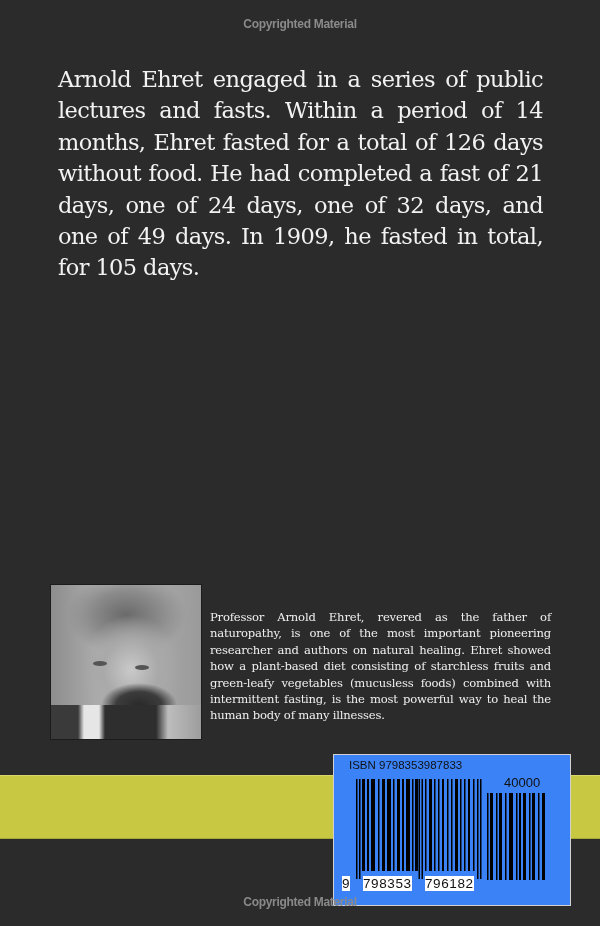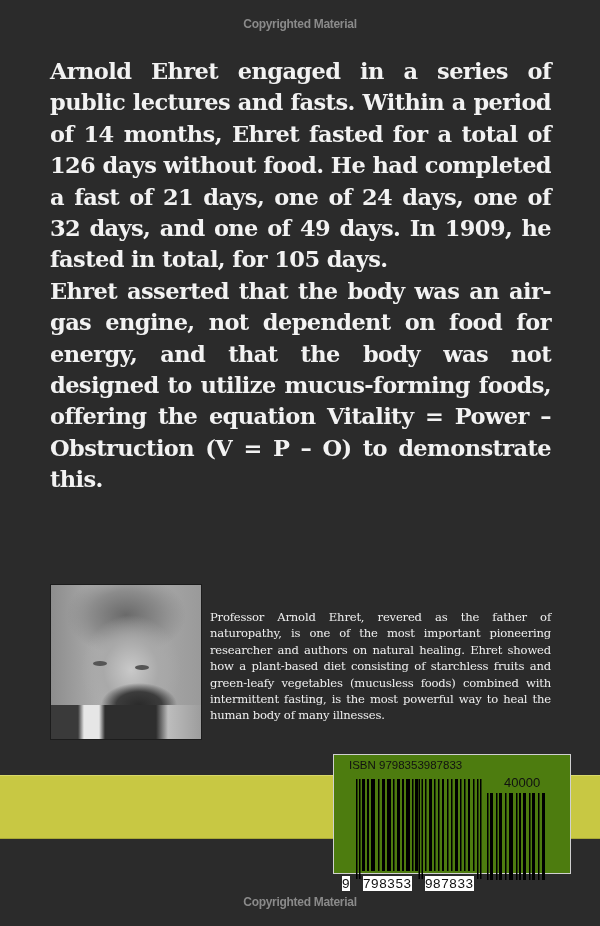--- a/index.html
+++ b/index.html
@@ -14,21 +14,21 @@
     font-family:"Liberation Sans", sans-serif; font-weight:bold;
     font-size:12px; color:#8a8a8a; letter-spacing:-0.3px;
   }
   #copy-top { top:17px; }
   #copy-bottom { top:895px; }
   .main-text {
     position:absolute; left:50px; top:56px; width:501px;
     font-size:22.5px; line-height:31.4px; text-align:justify;
     font-family:"DejaVu Serif", serif; letter-spacing:-0.6px;
   }
-  .main-text p { margin:0;font-weight:bold; }
+  .main-text p { margin:8px; }
   .portrait {
     position:absolute; left:50px; top:584px; width:150px; height:154px;
     background:
       radial-gradient(ellipse 38px 22px at 88px 120px, #2a2a2a 0%, #3c3c3c 60%, rgba(0,0,0,0) 100%),
       radial-gradient(ellipse 50px 55px at 80px 85px, #c9c9c9 0%, #a9a9a9 55%, rgba(0,0,0,0) 100%),
       radial-gradient(ellipse 60px 40px at 75px 30px, #6a6a6a 0%, #8c8c8c 60%, rgba(0,0,0,0) 100%),
       linear-gradient(90deg, #8d8d8d 0%, #b4b4b4 40%, #9a9a9a 100%);
     border:1px solid #1c1c1c;
     overflow:hidden;
   }
@@ -42,22 +42,22 @@
     font-size:11.6px; line-height:16.4px; text-align:justify;
     color:#f0f0f0; letter-spacing:-0.2px;
     font-family:"DejaVu Serif", serif;
   }
   .band {
     position:absolute; left:0; top:775px; width:600px; height:62px;
     background:#c8c843;
     border-top:1px solid #d8d86a; border-bottom:1px solid #a9a936;
   }
   .barcode-box {
-    position:absolute; left:333px; top:754px; width:238px; height:120px;
-    background:#4d7c0f; box-sizing:border-box; border:1px solid #d0d0d0;
+    position:absolute; left:333px; top:754px; width:238px; height:152px;
+    background:#3b82f6; box-sizing:border-box; border:1px solid #d0d0d0;
   }
   .isbn-label {
     position:absolute; left:15px; top:4px;
     font-family:"Liberation Sans", sans-serif; font-size:11.5px; color:#111;
   }
   .bars-main { position:absolute; left:22px; top:24px; width:128px; height:100px; }
   .bars-addon { position:absolute; left:153px; top:38px; width:60px; height:87px; }
   .addon-num {
     position:absolute; left:170px; top:20px;
     font-family:"Liberation Sans", sans-serif; font-size:13px; color:#111;
@@ -68,21 +68,20 @@
     background:#fff; letter-spacing:0.6px;
   }
 </style>
 </head>
 <body>
 
 <div id="copy-top" class="copyright">Copyrighted Material</div>
 
 <div class="main-text">
   <p>Arnold Ehret engaged in a series of public lectures and fasts. Within a period of 14 months, Ehret fasted for a total of 126 days without food. He had completed a fast of 21 days, one of 24 days, one of 32 days, and one of 49 days. In 1909, he fasted in total, for 105 days.</p>
-  <p>Ehret asserted that the body was an air-gas engine, not dependent on food for energy, and that the body was not designed to utilize mucus-forming foods, offering the equation Vitality = Power – Obstruction (V = P – O) to demonstrate this.</p>
 </div>
 
 <div class="portrait" title="Portrait of Arnold Ehret">
   <div class="eye" style="left:42px;top:76px;"></div>
   <div class="eye" style="left:84px;top:80px;"></div>
   <div class="coat"></div>
 </div>
 
 <div class="bio-text">Professor Arnold Ehret, revered as the father of naturopathy, is one of the most important pioneering researcher and authors on natural healing. Ehret showed how a plant-based diet consisting of starchless fruits and green-leafy vegetables (mucusless foods) combined with intermittent fasting, is the most powerful way to heal the human body of many illnesses.</div>
 
@@ -137,16 +136,16 @@
         <rect x="32" y="0" width="2" height="87"></rect>
       <rect x="36" y="0" width="3" height="87"></rect>
         <rect x="42" y="0" width="1.5" height="87"></rect>
       <rect x="45" y="0" width="3" height="87"></rect>
         <rect x="51" y="0" width="1.5" height="87"></rect>
       <rect x="55" y="0" width="3" height="87"></rect>
     </g>
   </svg>
   <div class="digits" style="left:8px;">9</div>
   <div class="digits" style="left:29px;">798353</div>
-  <div class="digits" style="left:91px;">987833</div>
+  <div class="digits" style="left:91px;">796182</div>
 </div>
 
 <div id="copy-bottom" class="copyright">Copyrighted Material</div>
 
 </body></html>

